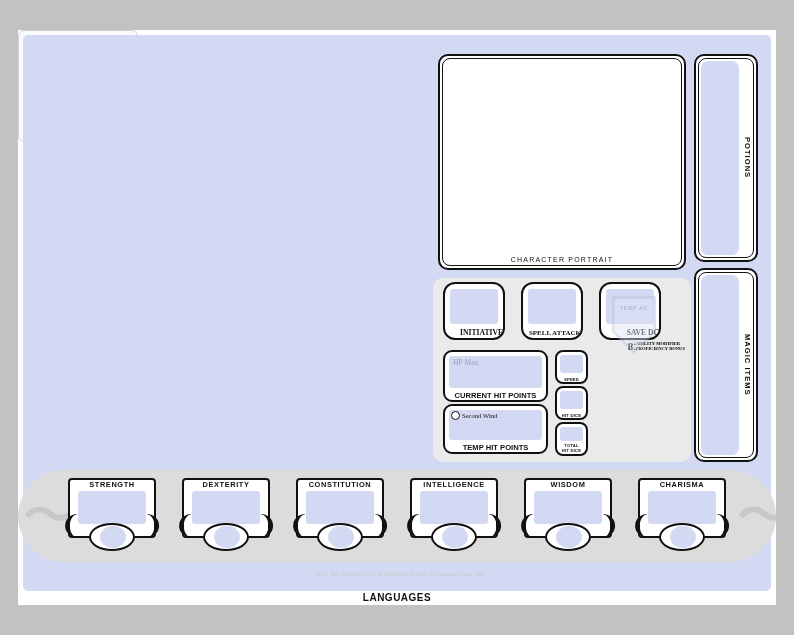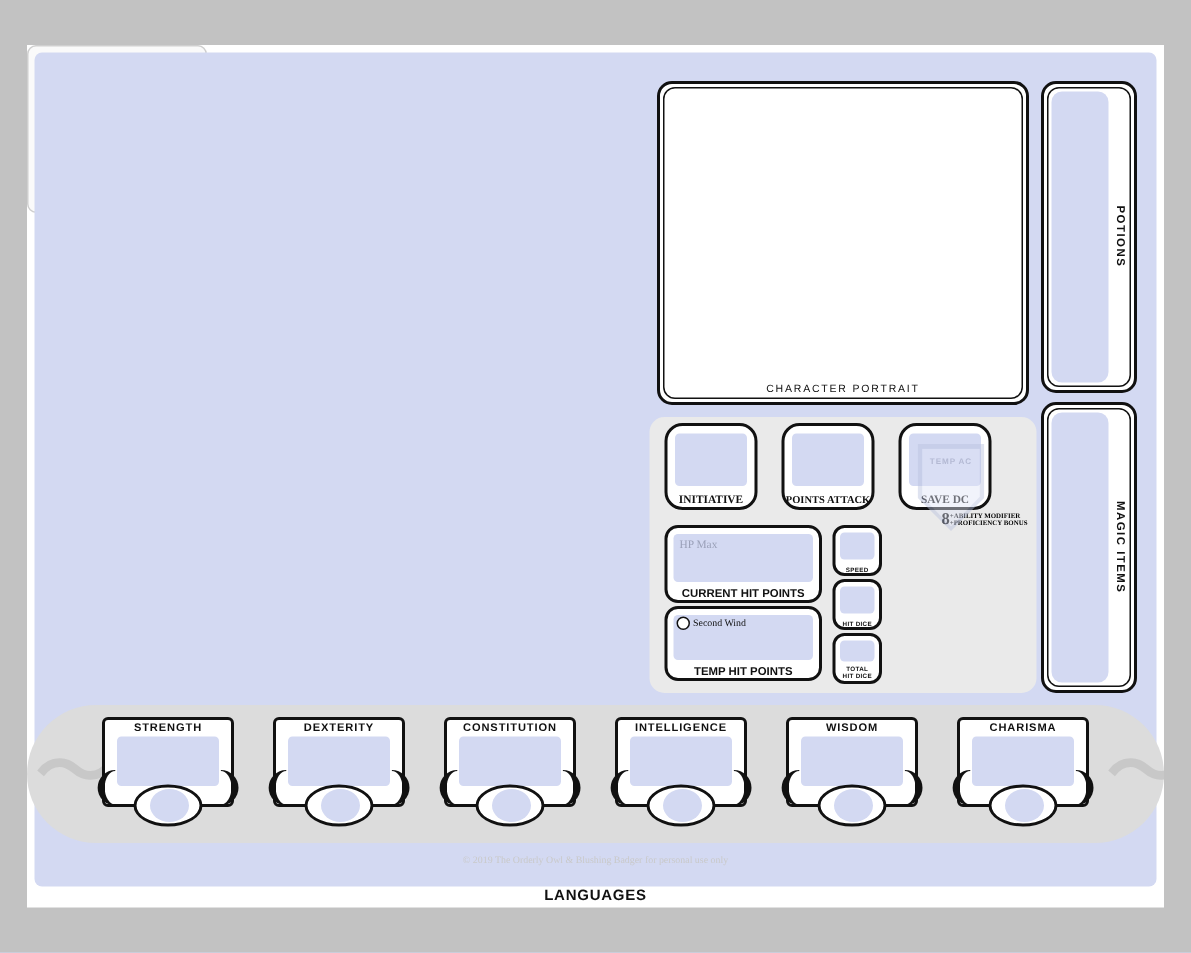--- a/index.html
+++ b/index.html
@@ -153,21 +153,21 @@
   #statgroup{
     position:absolute;left:415px;top:248px;width:258px;height:184px;
     background:#eaeaea;border-radius:10px;
   }
   .statbox{
     position:absolute;width:62px;height:58px;
     border:2.4px solid #111;border-radius:12px;background:#fff;box-sizing:border-box;
   }
   .statbox .fld{position:absolute;left:5px;top:5px;right:5px;bottom:14px;}
   .statbox .foot{
-    position:absolute;bottom:1px;left:0;right:0;text-align:center;
+    position:absolute;bottom:1px;left:0;right:0;text-align:right;
     font-family:"Liberation Serif",serif;font-weight:bold;font-size:7.6px;color:#111;
   }
   .dcnote{
     position:absolute;right:6px;top:62px;display:flex;align-items:center;
   }
   .dcnote .big{font-family:"Liberation Serif",serif;font-weight:bold;font-size:11px;}
   .dcnote .small{font-size:4.6px;font-weight:bold;line-height:5.2px;font-family:"Liberation Serif",serif;}
 
   .hpbox{
     position:absolute;border:2.2px solid #111;border-radius:9px;background:#fff;box-sizing:border-box;
@@ -570,21 +570,21 @@
   </div>
 
   <div id="statgroup">
 
     <div class="statbox" style="left:10px;top:4px;">
       <div class="fld"></div>
       <div class="foot">INITIATIVE</div>
     </div>
     <div class="statbox" style="left:88px;top:4px;">
       <div class="fld"></div>
-      <div class="foot" style="font-size:7px;">POINTS ATTACK</div>
+      <div class="foot" style="font-size:7px;">SPELL ATTACK</div>
     </div>
     <div class="statbox" style="left:166px;top:4px;">
       <div class="fld"></div>
       <div class="foot">SAVE DC</div>
     </div>
 
     <div class="dcnote">
       <div class="big">8</div>
       <div>
         <div class="small">+ABILITY MODIFIER</div>

